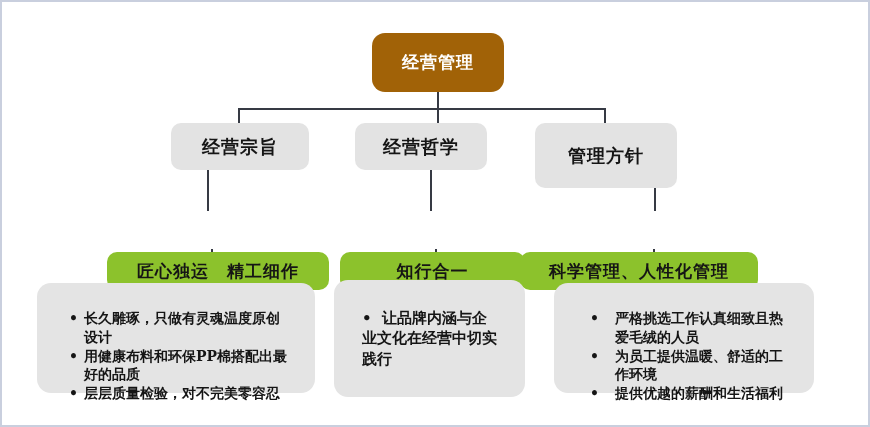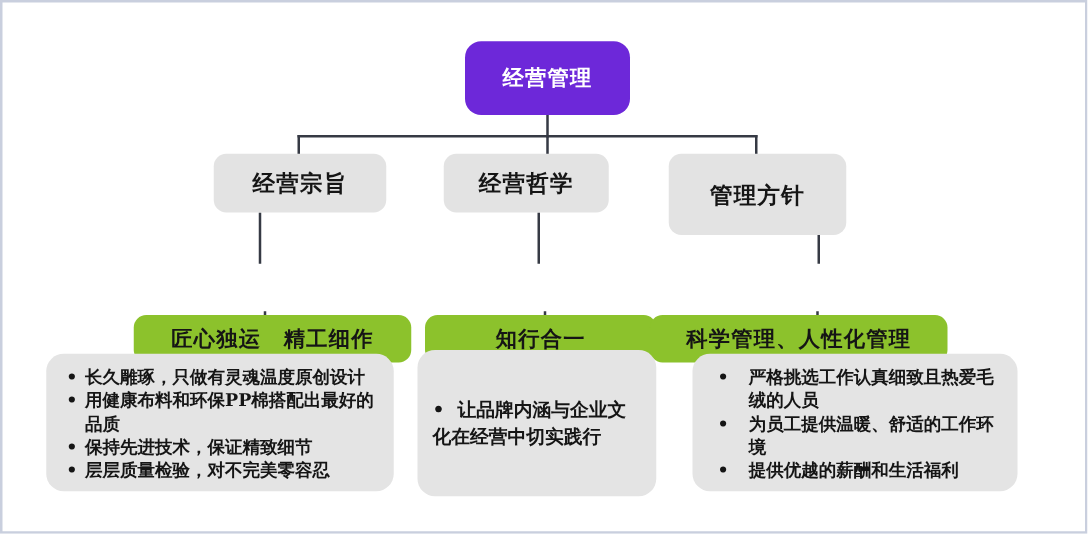--- a/index.html
+++ b/index.html
@@ -21,21 +21,21 @@
     position: absolute;
     box-sizing: border-box;
     display: flex;
     align-items: center;
     justify-content: center;
     text-align: center;
     font-weight: bold;
     letter-spacing: 1px;
   }
   .box.root {
-    background: #6d28d9;
+    background: #a16207;
     color: #ffffff;
     border-radius: 13px;
     font-size: 17px;
   }
   .box.lv2 {
     background: #e3e3e3;
     color: #151515;
     border-radius: 10px;
     font-size: 18px;
   }
@@ -51,21 +51,21 @@
     box-sizing: border-box;
     background: #e4e4e4;
     color: #151515;
     border-radius: 14px;
     font-weight: bold;
     font-size: 14px;
     line-height: 1.34;
   }
   .detail ul {
     list-style: none;
-    margin: 0;
+    margin: 16px;
     padding: 0;
   }
   .detail li {
     position: relative;
   }
   .detail.d-left { padding: 10px 8px 8px 16px; }
   .detail.d-left li { padding-left: 15px; }
   .detail.d-left li::before { content: "\2022"; position: absolute; left: 0; }
   .detail.d-mid {
     padding: 10px 12px;
@@ -124,21 +124,20 @@
     <span>知行合一</span>
   </div>
   <div class="box lv3" style="left:518px; top:209px; width:238px; height:38px;">
     <span>科学管理、人性化管理</span>
   </div>
 
   <div class="detail d-left" style="left:35px; top:281px; width:278px; height:110px;">
     <ul>
       <li>长久雕琢，只做有灵魂温度原创设计</li>
       <li>用健康布料和环保PP棉搭配出最好的品质</li>
-      <li>保持先进技术，保证精致细节</li>
       <li>层层质量检验，对不完美零容忍</li>
     </ul>
   </div>
 
   <div class="detail d-mid" style="left:332px; top:278px; width:191px; height:117px;">
     <ul>
       <li>让品牌内涵与企业文化在经营中切实践行</li>
     </ul>
   </div>
 

